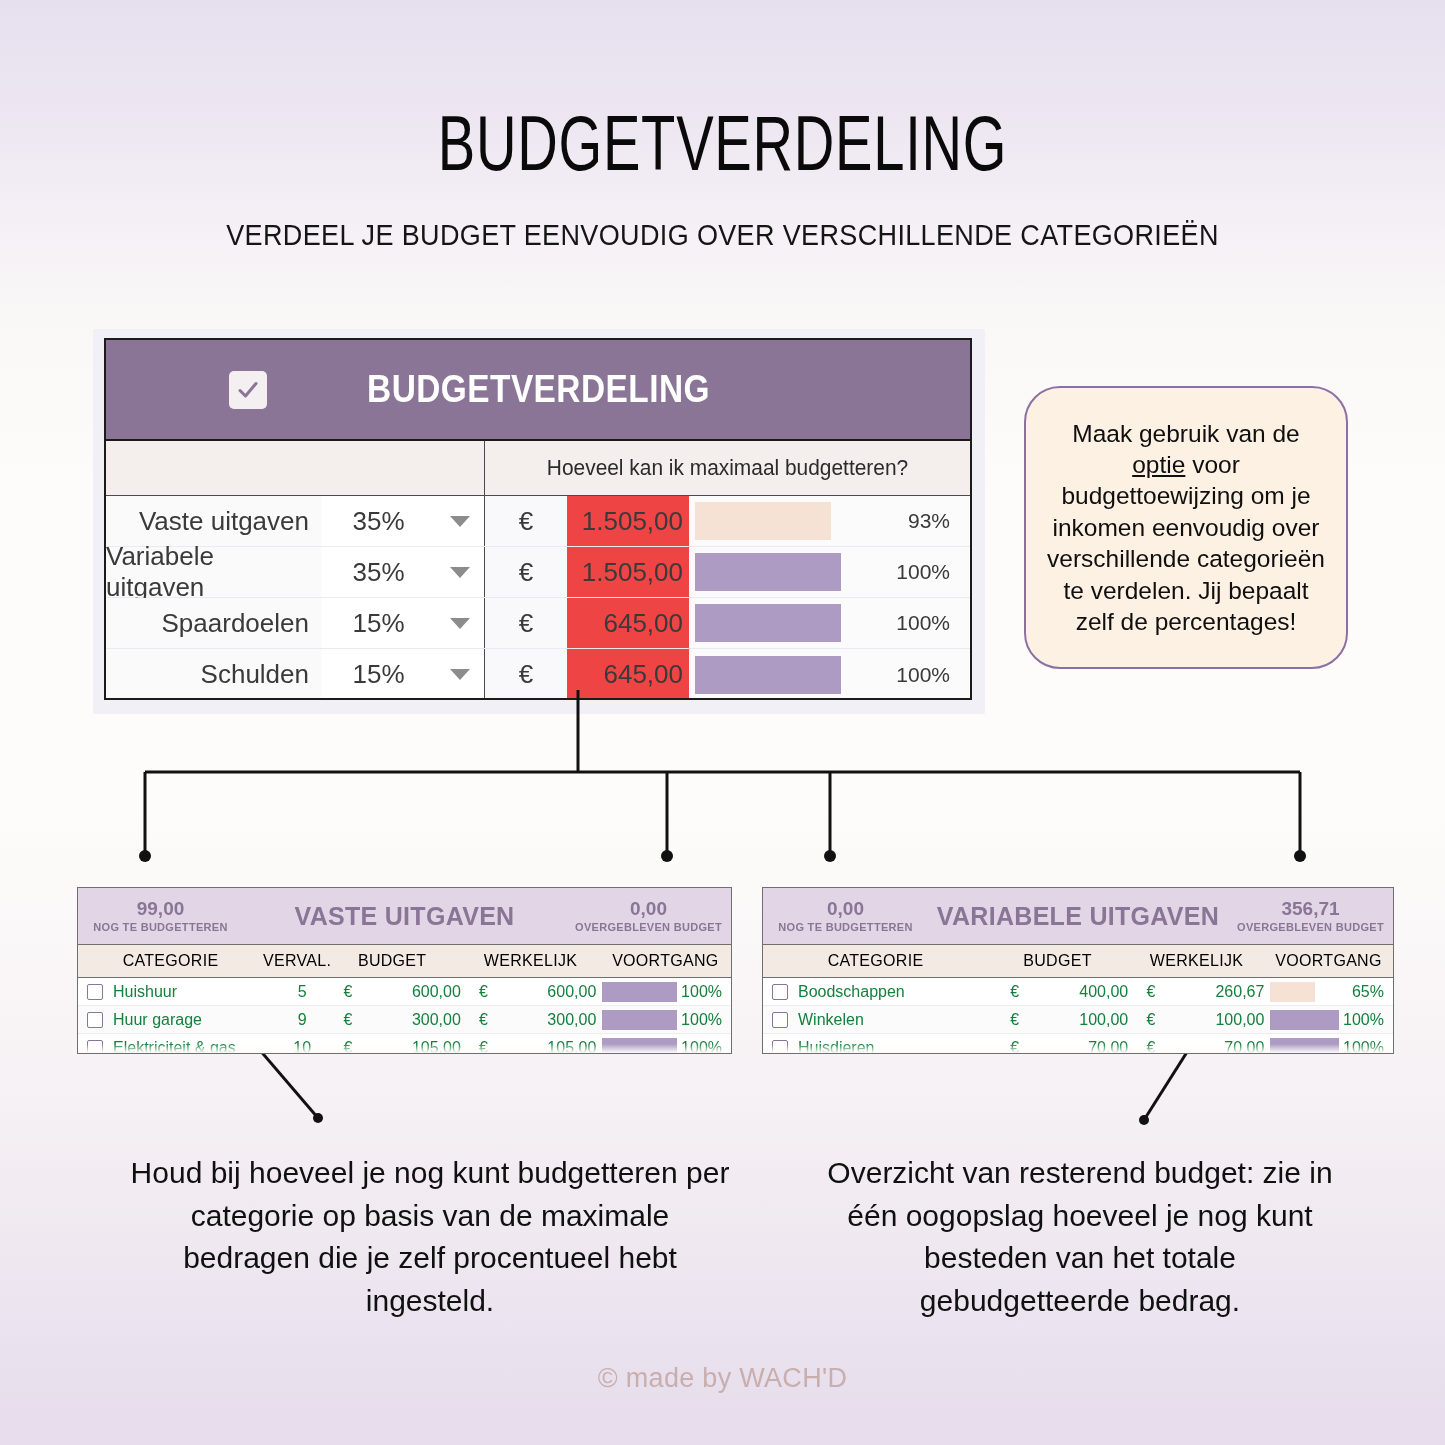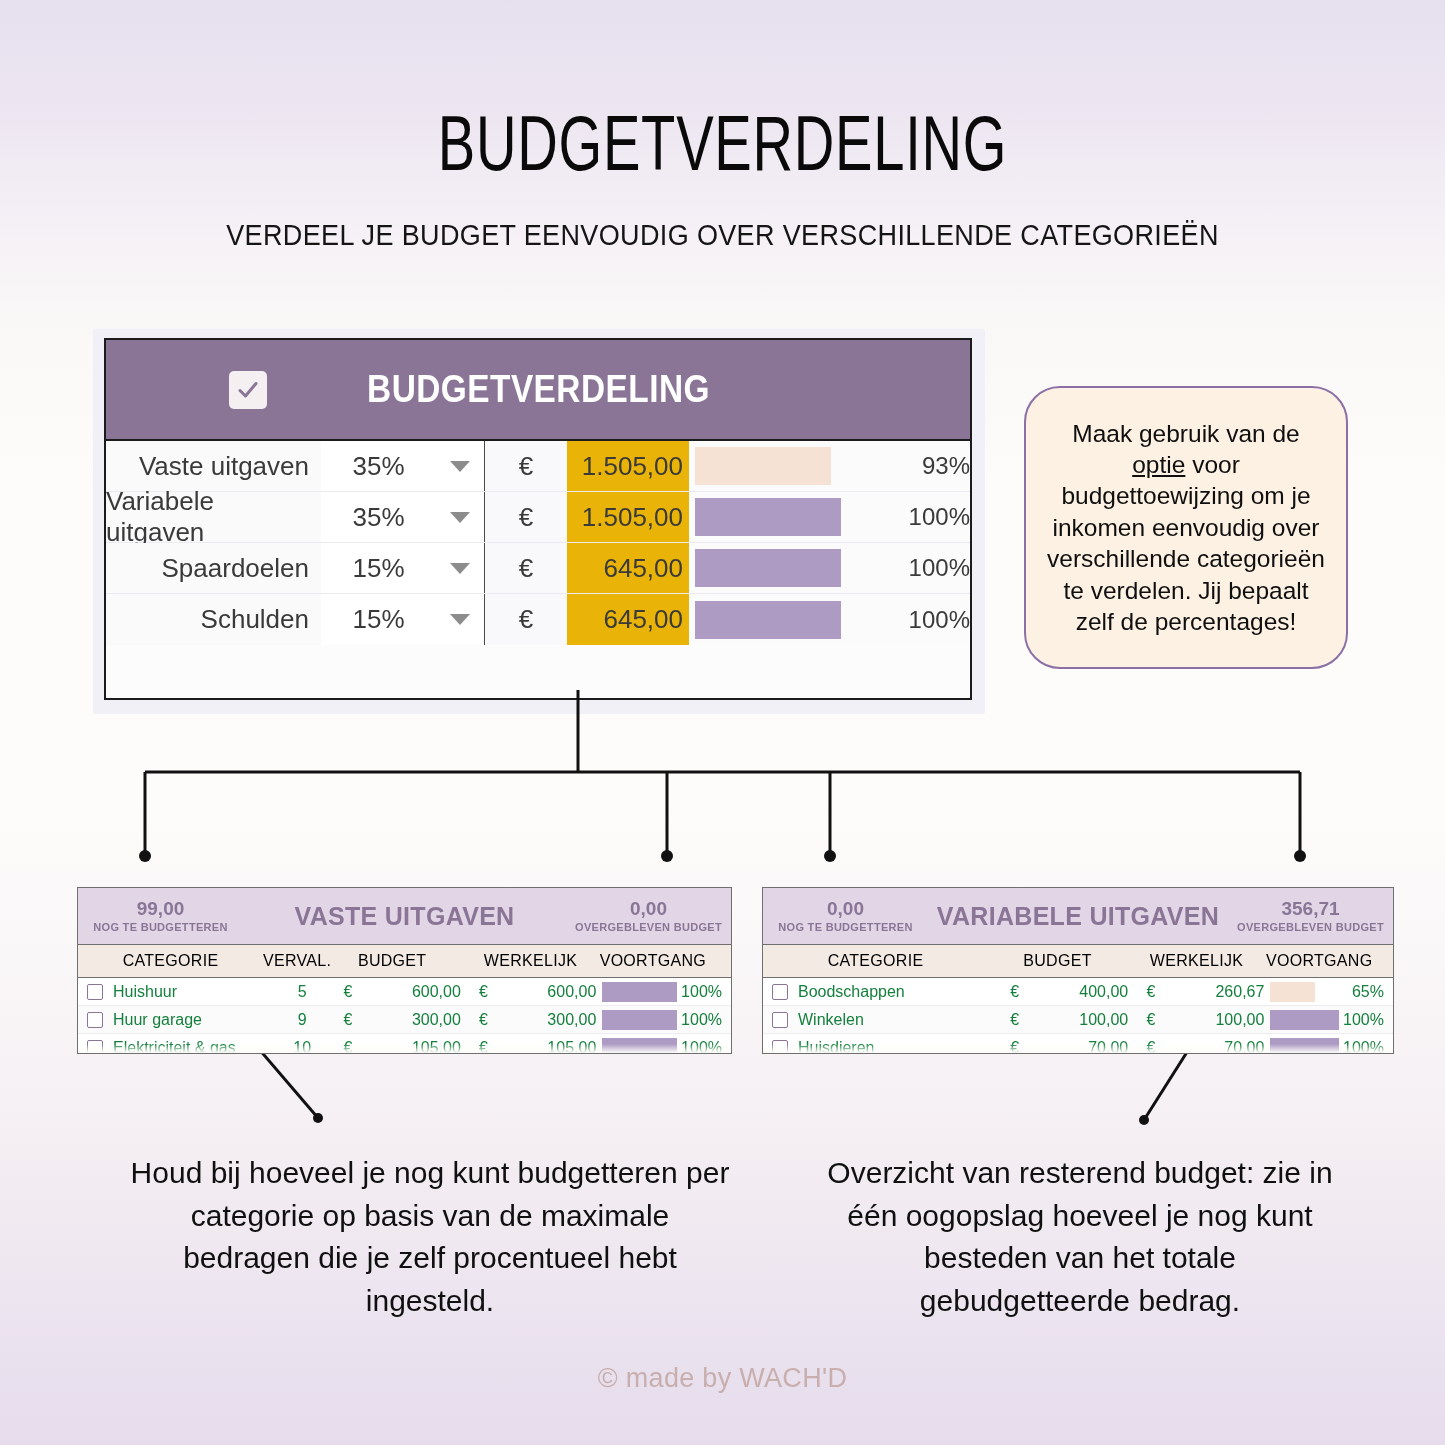--- a/index.html
+++ b/index.html
@@ -179,41 +179,41 @@
     justify-content: center;
     background: #f9f9fb;
     font-size: 26px;
   }
   .cell-amt {
     width: 122px;
     display: flex;
     align-items: center;
     justify-content: flex-end;
     padding-right: 6px;
-    background: #eab308;
+    background: #ef4444;
     font-size: 26px;
     font-family: "Liberation Sans Narrow", "Liberation Sans", sans-serif;
   }
   .cell-bar {
     width: 152px;
     display: flex;
     align-items: center;
     background: #fbfbfc;
     padding-left: 6px;
   }
   .bar-track { width: 146px; height: 38px; position: relative; }
   .bar-fill { height: 38px; }
   .cell-barpct {
     flex: 1;
     display: flex;
     align-items: center;
     justify-content: flex-end;
-    padding-right: 0;
+    padding-right: 20px;
     background: #fbfbfc;
-    font-size: 24px;
+    font-size: 21px;
     font-family: "Liberation Sans Narrow", "Liberation Sans", sans-serif;
   }
 
   
   .tip-box {
     position: absolute;
     left: 1024px;
     top: 386px;
     width: 324px;
     height: 283px;
@@ -337,21 +337,21 @@
   .R-eur   { width: 34px; }
   .R-num   { width: 105px; }
   .R-eur2  { width: 34px; }
   .R-num2  { width: 105px; }
   .R-prog  { width: 70px; }
   .R-pct   { width: 55px; }
 
   
   .st-colrow .c-cat  { text-align: center; }
   .st-colrow .c-num  { text-align: center; padding-right: 0; }
-  .st-colrow .c-prog { display: block; }
+  .st-colrow .c-prog { display: block; text-align: center; }
 
   
   .st-fade {
     position: absolute;
     left: 0; bottom: 0; width: 100%; height: 9px;
     background: linear-gradient(to bottom, rgba(255,255,255,0), #fdfcfa);
   }
 
   
   .caption {
@@ -384,20 +384,24 @@
 
   <div class="mc-header">
     <div class="mc-check">
       <svg width="24" height="24" viewBox="0 0 24 24">
           <path d="M4 12.5 L9.5 18 L20 5.5" stroke="#8a7596" stroke-width="3" fill="none" stroke-linecap="round" stroke-linejoin="round"></path>
         </svg>
     </div>
     <div class="mc-title">BUDGETVERDELING</div>
   </div>
 
+  <div class="mc-subhead">
+    <div class="left"></div>
+    <div class="right">Hoeveel kan ik maximaal budgetteren?</div>
+  </div>
 
   <div id="mc-rows">
       <div class="mc-row">
         <div class="cell-cat">Vaste uitgaven</div>
         <div class="cell-pct">35%</div>
         <div class="cell-caret">
           <span class="caret"></span>
         </div>
         <div class="cell-eur">€</div>
         <div class="cell-amt">1.505,00</div>

